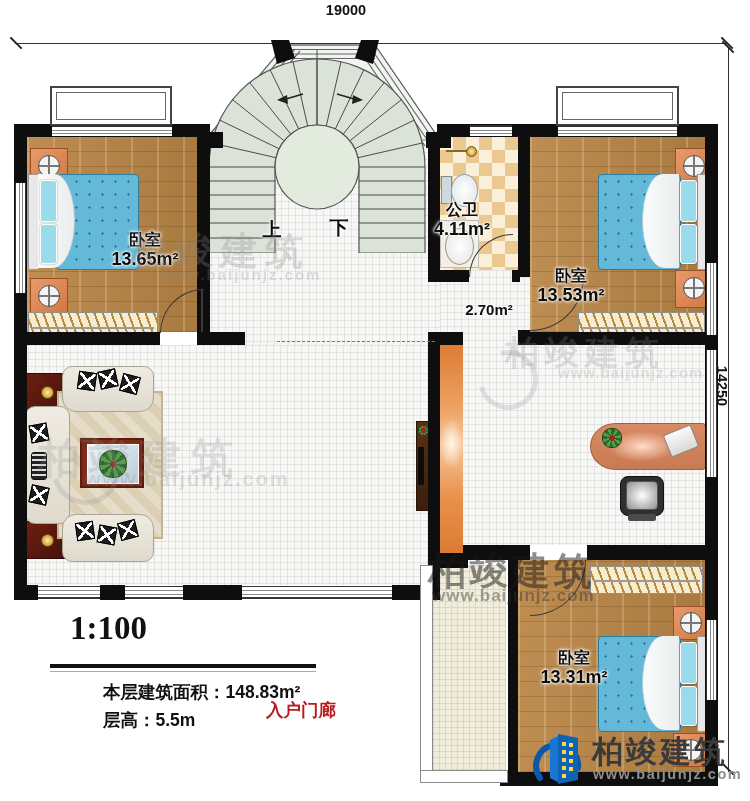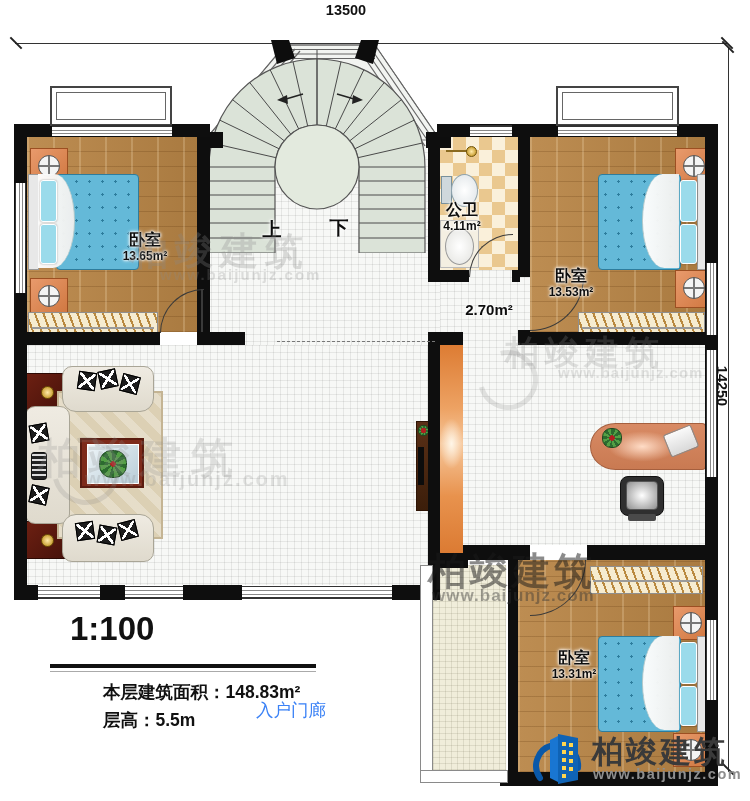--- a/index.html
+++ b/index.html
@@ -20,21 +20,21 @@
                          repeating-linear-gradient(0deg,rgba(90,50,10,.22) 0 1px,rgba(0,0,0,0) 1px 15px),
                          linear-gradient(90deg,#bd8d52,#a97a40);}
   .checker{position:absolute;background:repeating-conic-gradient(#eac88f 0 25%,#faf0da 0 50%);
         background-size:26px 26px;border:0;}
   .winH{position:absolute;background:linear-gradient(180deg,#333 0 1.5px,#fff 1.5px 4.5px,#888 4.5px 5.5px,#fff 5.5px 8px,#888 8px 9px,#fff 9px 11px,#333 11px 100%);}
   .winV{position:absolute;background:linear-gradient(90deg,#333 0 1.5px,#fff 1.5px 4px,#888 4px 5px,#fff 5px 7.5px,#888 7.5px 8.5px,#fff 8.5px 10px,#333 10px 100%);}
   .rail{position:absolute;background:#fff;border:1.5px solid #8a8a8a;box-sizing:border-box;}
   .lbl{position:absolute;width:90px;text-align:center;color:#0d0d0d;font-weight:bold;line-height:1.2;
        text-shadow:0 0 2px #fff,0 0 3px #fff,0 0 4px #fff;}
   .lbl .nm{font-size:16px;}
-  .lbl .ar{font-size:12px;}
+  .lbl .ar{font-size:18px;}
   .nstand{position:absolute;background:linear-gradient(135deg,#e89a6c,#d07740);border:1px solid #9c4f22;box-sizing:border-box;}
   .lamp{position:absolute;left:7px;top:6px;width:22px;height:22px;border-radius:50%;background:
         linear-gradient(#777 0 0) center/100% 2px no-repeat,
         linear-gradient(#777 0 0) center/2px 100% no-repeat,#f4f4f4;border:1.5px solid #555;box-sizing:border-box;}
   .pillow{position:absolute;background:#9adbeb;border:1.5px solid #fff;border-radius:3px;box-shadow:0 0 2px rgba(0,0,0,.35);}
   .mattress{position:absolute;background-color:#64b9d8;
         background-image:radial-gradient(circle,#2d7d9d 1.2px,rgba(0,0,0,0) 1.4px);background-size:13px 13px;
         border:1px solid #2e7c9c;border-radius:4px;}
   .sheet{position:absolute;background:linear-gradient(90deg,#fff,#f0f0ee);opacity:.96;}
   .headb{position:absolute;background:#e8e8e8;border:1px solid #999;}
@@ -60,21 +60,21 @@
   .swoosh{position:absolute;border:5px solid rgba(130,130,130,.20);border-radius:50%;border-left-color:rgba(0,0,0,0);transform:rotate(30deg);}
 </style>
 </head>
 <body>
 
 <div id="page">
 
   <div class="abs" style="left:15px;top:43px;width:713px;height:1px;background:#333;"></div>
   <div class="tick" style="left:8px;top:42px;"></div>
   <div class="tick" style="left:719px;top:42px;"></div>
-  <div class="dim" style="left:319px;top:2px;width:54px;">13500</div>
+  <div class="dim" style="left:319px;top:2px;width:54px;">19000</div>
 
   <div class="abs" style="left:728px;top:48px;width:1px;height:724px;background:#333;"></div>
   <div class="tick" style="left:720px;top:46px;"></div>
   <div class="tick" style="left:720px;top:768px;"></div>
   <div class="dim" style="left:693px;top:378px;width:58px;transform:rotate(90deg);">14250</div>
 
   <div class="tile" style="left:197px;top:138px;width:243px;height:207px;"></div>
   <div class="tile" style="left:14px;top:345px;width:426px;height:240px;"></div>
   <div class="tile" style="left:440px;top:270px;width:265px;height:275px;"></div>
   <div class="wood" style="left:27px;top:137px;width:170px;height:195px;"></div>
@@ -318,29 +318,29 @@
   <div class="wm" style="left:85px;top:468px;font-size:20px;letter-spacing:2px;opacity:.22;">www.baijunjz.com</div>
   <div class="wm" style="left:505px;top:330px;font-size:34px;letter-spacing:6px;opacity:.24;">柏竣建筑</div>
   <div class="wm" style="left:558px;top:364px;font-size:15px;letter-spacing:1px;opacity:.22;">www.baijunjz.com</div>
   <div class="wm" style="left:428px;top:546px;font-size:38px;letter-spacing:4px;color:#1a1a1a;opacity:.5;">柏竣建筑</div>
   <div class="wm" style="left:432px;top:586px;font-size:17px;letter-spacing:1px;color:#333;opacity:.42;">www.baijunjz.com</div>
   <div class="swoosh" style="left:52px;top:437px;width:58px;height:58px;"></div>
   <div class="swoosh" style="left:478px;top:350px;width:50px;height:50px;"></div>
 
   <div class="abs" style="left:52px;top:610px;width:340px;">
     <div style="display:flex;align-items:flex-end;">
-      <span style="font-size:33px;font-weight:bold;color:#111;margin-left:18px;">1:100</span>
+      <span style="font-size:33px;font-weight:bold;color:#111;margin-left:18px;font-family:Liberation Serif, serif;">1:100</span>
     </div>
   </div>
   <div class="abs" style="left:50px;top:664px;width:266px;height:4px;background:#111;"></div>
   <div class="abs" style="left:50px;top:671px;width:266px;height:1px;background:#aaa;"></div>
   <div class="abs" style="left:103px;top:680px;font-size:17.5px;font-weight:bold;color:#111;">
     <span>本层建筑面积：</span><span>148.83m²</span>
   </div>
-  <div class="abs" style="left:256px;top:698px;font-size:17.5px;font-weight:normal;color:#3b82f6;">入户门廊</div>
+  <div class="abs" style="left:266px;top:698px;font-size:17.5px;font-weight:bold;color:#b91c1c;">入户门廊</div>
   <div class="abs" style="left:103px;top:708px;font-size:17.5px;font-weight:bold;color:#111;">
     <span>层高：</span><span>5.5m</span>
   </div>
 
   <div class="abs" style="left:528px;top:728px;width:210px;height:62px;">
     <svg width="62" height="58" viewBox="0 0 62 58" style="position:absolute;left:0;top:0;">
       <path d="M 12 50 A 21 21 0 1 1 50 40" fill="none" stroke="#0a58a8" stroke-width="6" stroke-linecap="round"></path>
       <polygon points="30,6 50,10 50,52 30,56" fill="#0f63b5"></polygon>
       <polygon points="22,12 30,8 30,54 22,50" fill="#1976d2"></polygon>
       <g fill="#ffd54f">

